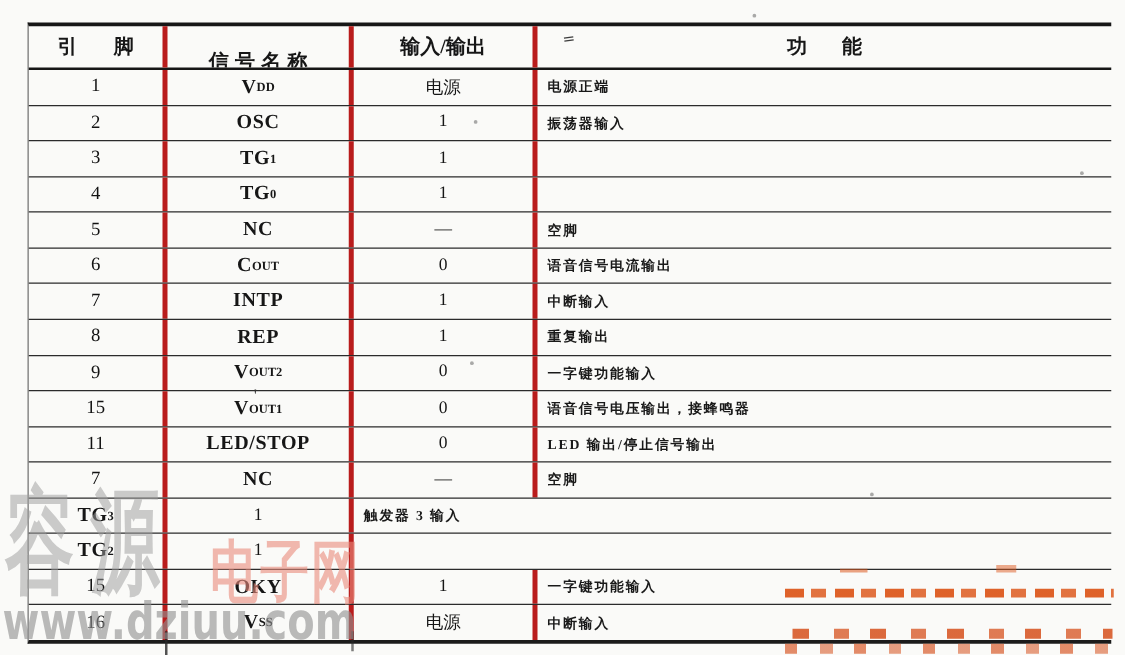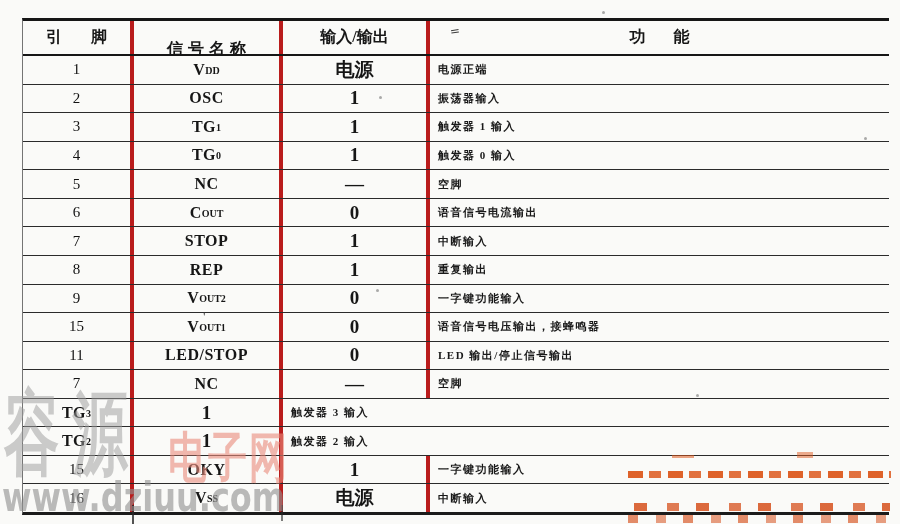--- a/index.html
+++ b/index.html
@@ -34,21 +34,21 @@
     display:flex;align-items:center;justify-content:center;
     overflow:hidden;white-space:nowrap;
   }
   .c1,.c2,.c3{border-right:4px solid #b91c1c;}
   .th .sp2{letter-spacing:29px;margin-right:-29px;}   
   .th .sp4{letter-spacing:5px;margin-right:-5px;margin-top:24px;}     
   .th .spf{letter-spacing:28px;margin-right:-28px;}   
   .pin{font-size:15px;color:#121212;}
   .sig{font-size:16px;font-weight:700;letter-spacing:.5px;}
   .sig sub{font-size:10px;line-height:0;letter-spacing:0;transform:translateY(1px);}
-  .io{font-size:19px;font-weight:700;}
+  .io{font-size:14px;font-weight:400;}
   .fn{justify-content:flex-start;padding-left:8px;font-size:11px;font-weight:600;letter-spacing:1.5px;color:#191919;}
 
   
   .hmark{position:absolute;left:450px;top:24px;font-size:12px;color:#3c3c3c;transform:rotate(-8deg);font-family:"DejaVu Sans",sans-serif;}
   .tickmark{position:absolute;left:203px;top:310px;font-size:14px;color:#333;}
   .vext1{position:absolute;left:132px;top:505px;width:2px;height:19px;background:rgba(40,40,40,.8);}
   .vext2{position:absolute;left:281px;top:505px;width:2px;height:16px;background:rgba(40,40,40,.6);}
   .speck{position:absolute;width:3px;height:3px;border-radius:50%;background:rgba(70,70,70,.45);}
 
   
@@ -128,30 +128,28 @@
         <div class="td io c3">1</div>
         <div class="td fn c4">振荡器输入</div>
       </div>
       <div class="tr">
         <div class="td pin c1">3</div>
         <div class="td sig c2">
             <span>TG</span>
             <sub>1</sub>
           </div>
         <div class="td io c3">1</div>
-        <div class="td fn c4">触发器 1 输入</div>
       </div>
       <div class="tr">
         <div class="td pin c1">4</div>
         <div class="td sig c2">
             <span>TG</span>
             <sub>0</sub>
           </div>
         <div class="td io c3">1</div>
-        <div class="td fn c4">触发器 0 输入</div>
       </div>
       <div class="tr">
         <div class="td pin c1">5</div>
         <div class="td sig c2">
             <span>NC</span>
             <sub></sub>
           </div>
         <div class="td io c3">—</div>
         <div class="td fn c4">空脚</div>
       </div>
@@ -160,21 +158,21 @@
         <div class="td sig c2">
             <span>C</span>
             <sub>OUT</sub>
           </div>
         <div class="td io c3">0</div>
         <div class="td fn c4">语音信号电流输出</div>
       </div>
       <div class="tr">
         <div class="td pin c1">7</div>
         <div class="td sig c2">
-            <span>STOP</span>
+            <span>INTP</span>
             <sub></sub>
           </div>
         <div class="td io c3">1</div>
         <div class="td fn c4">中断输入</div>
       </div>
       <div class="tr">
         <div class="td pin c1">8</div>
         <div class="td sig c2">
             <span>REP</span>
             <sub></sub>
@@ -225,21 +223,20 @@
           </div>
         <div class="td io c3">1</div>
         <div class="td fn c4">触发器 3 输入</div>
       </div>
       <div class="tr">
         <div class="td sig c2">
             <span>TG</span>
             <sub>2</sub>
           </div>
         <div class="td io c3">1</div>
-        <div class="td fn c4">触发器 2 输入</div>
       </div>
       <div class="tr">
         <div class="td pin c1">15</div>
         <div class="td sig c2">
             <span>OKY</span>
             <sub></sub>
           </div>
         <div class="td io c3">1</div>
         <div class="td fn c4">一字键功能输入</div>
       </div>

